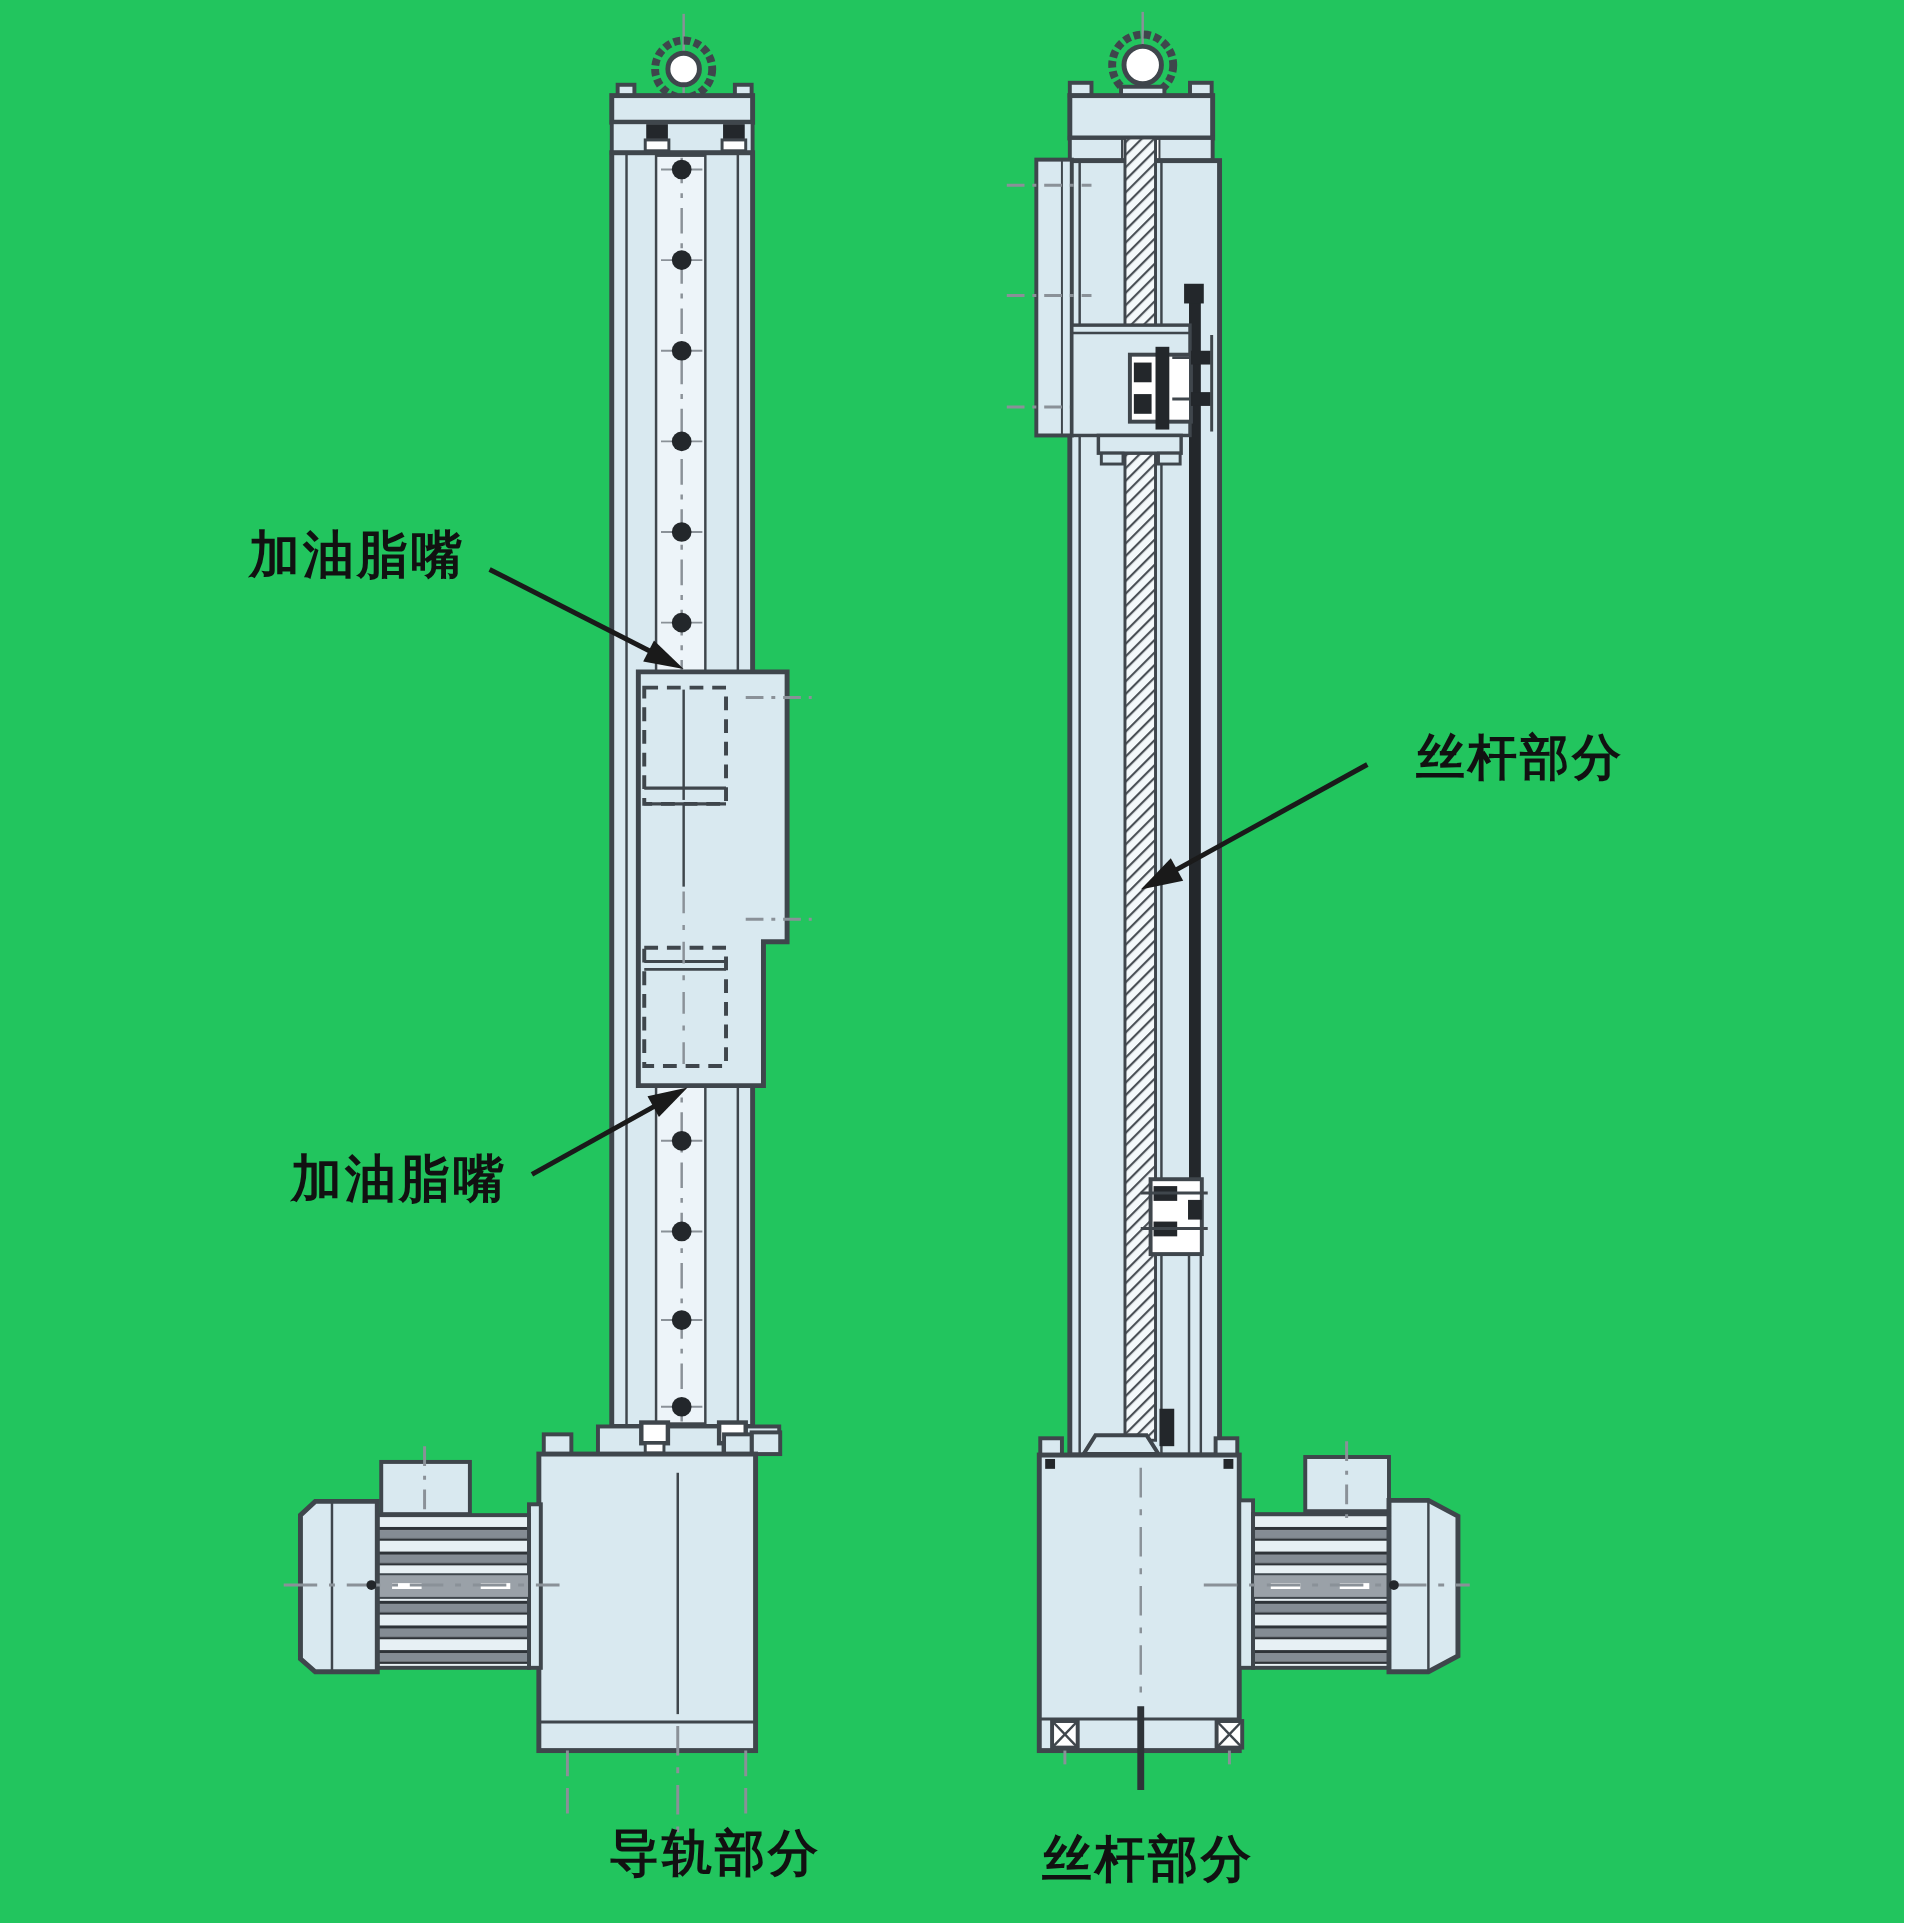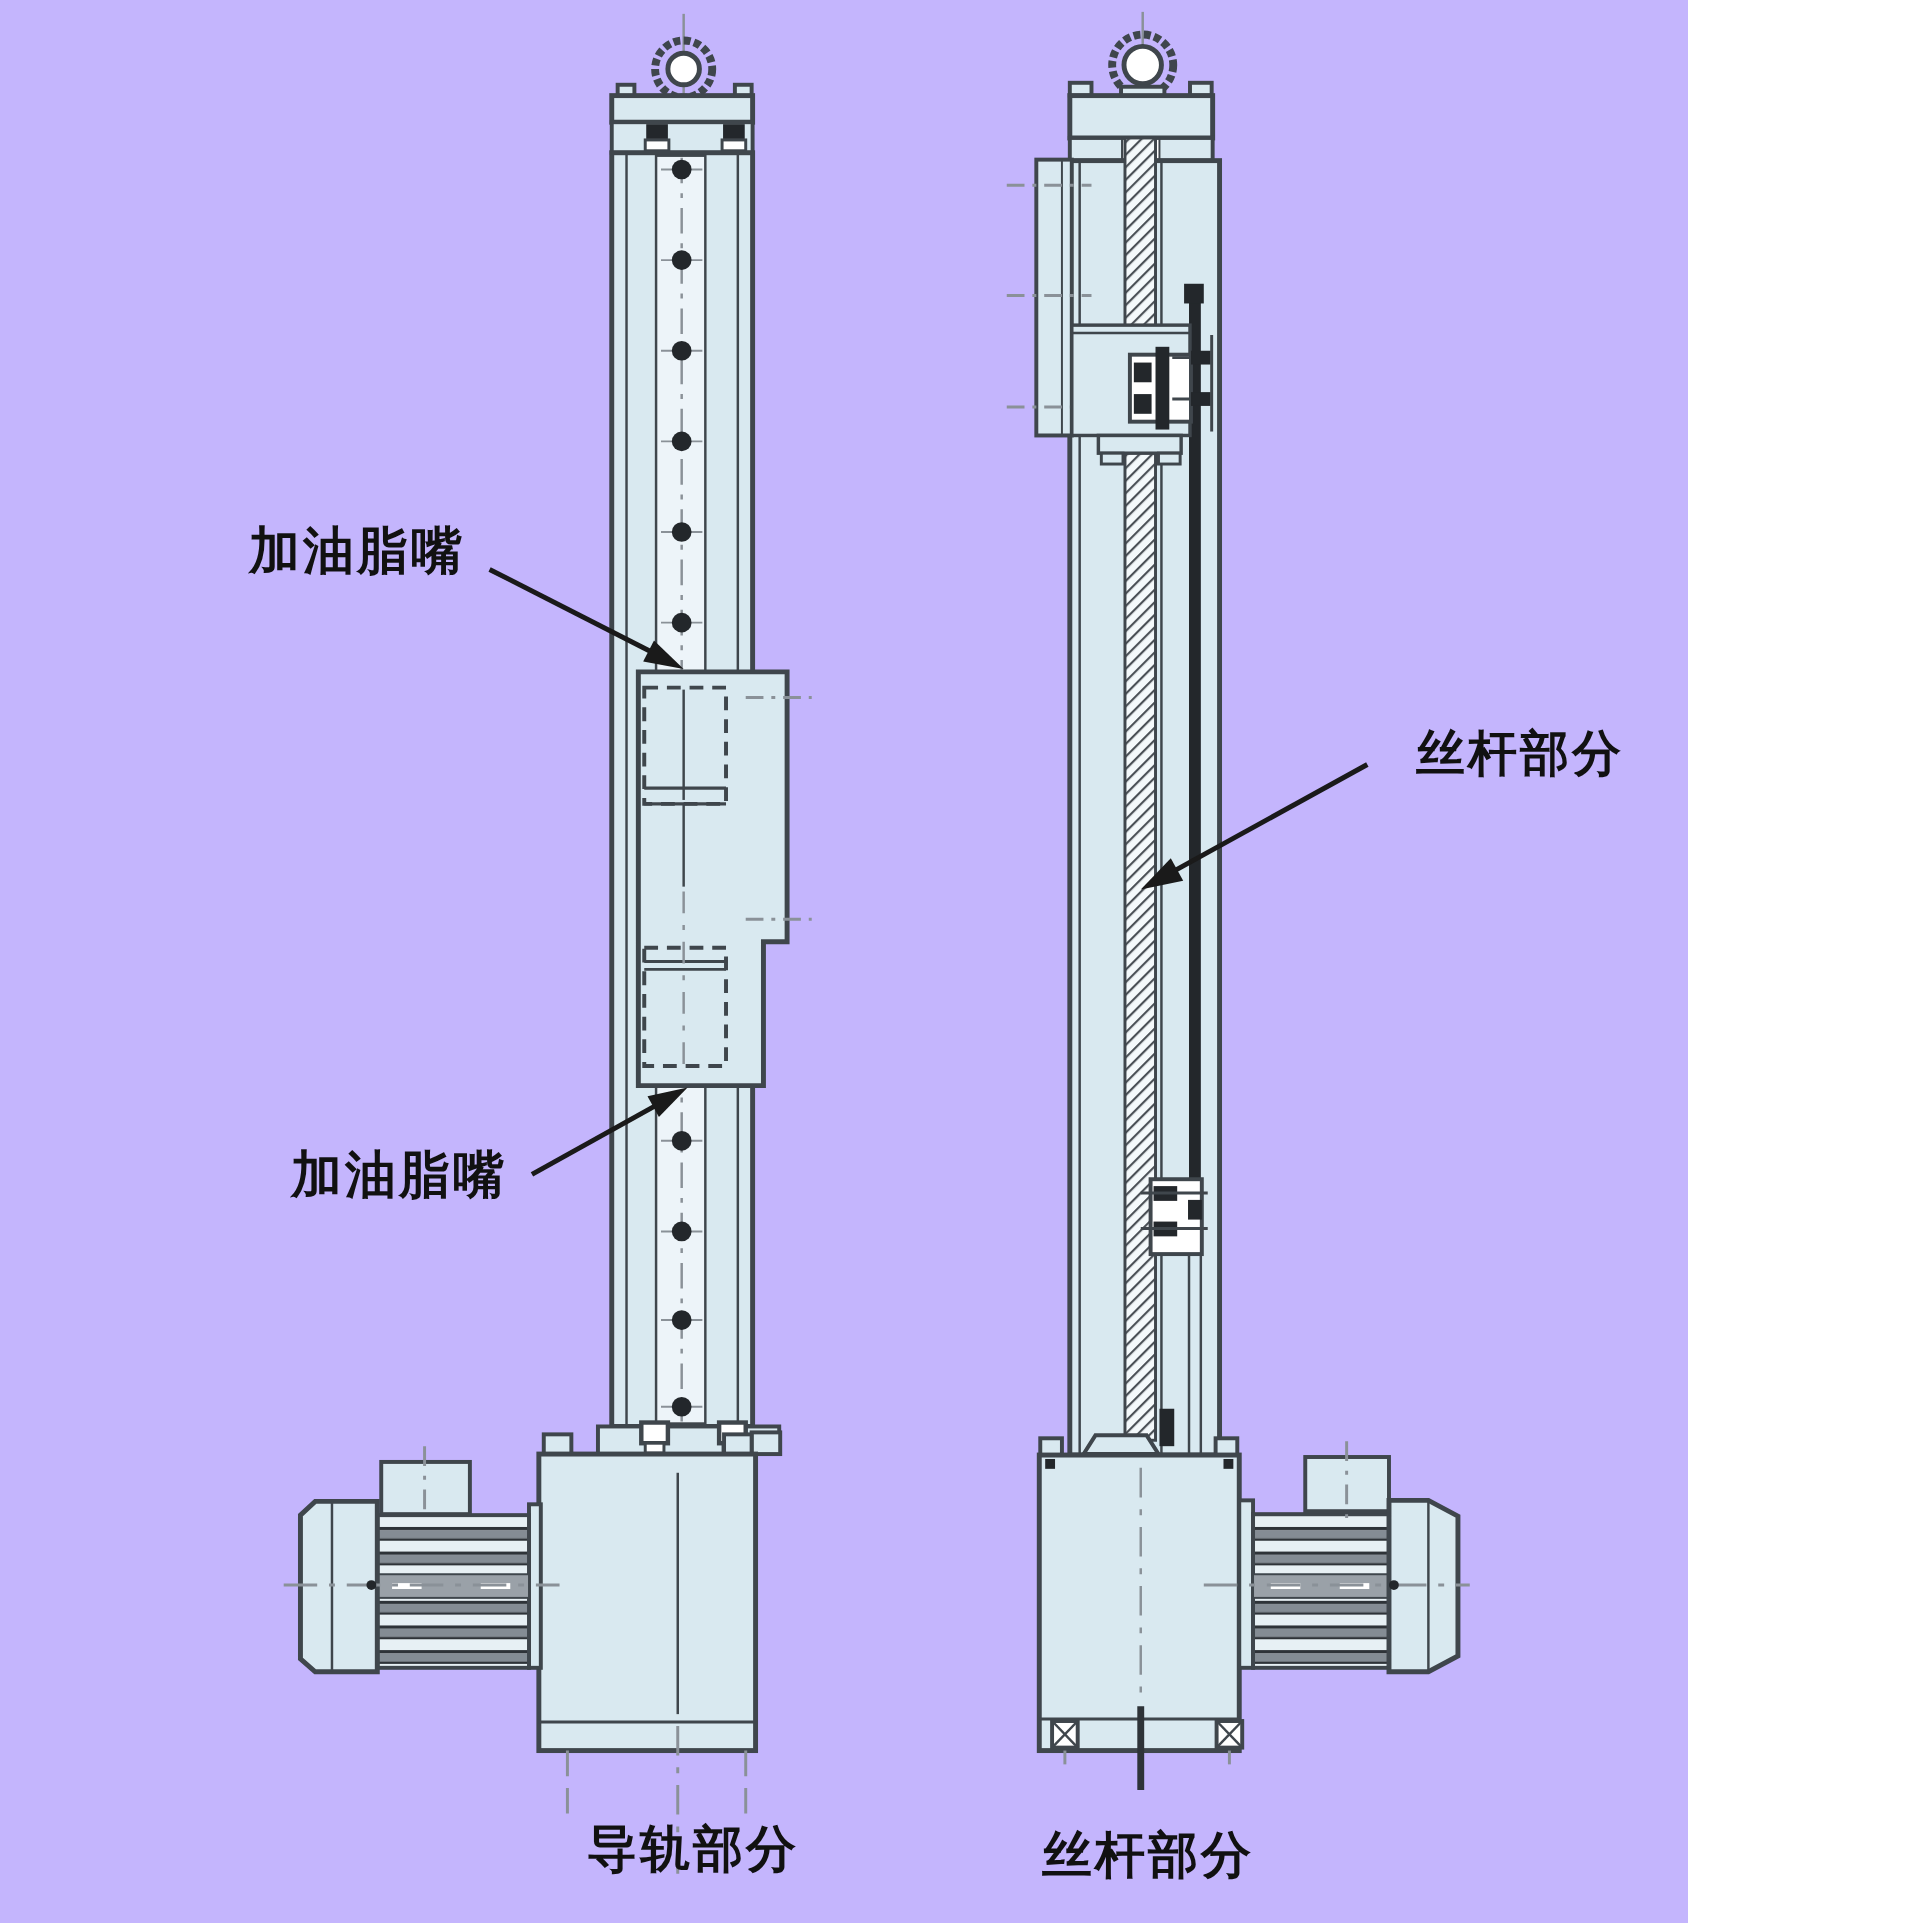--- a/index.html
+++ b/index.html
@@ -1,22 +1,22 @@
 <!DOCTYPE html>
 <html style="--body-fill: #d9e9f0; --slot-fill: #edf4f9; --outline: #3f464c; --dark: #23272b; --gray-line: #8a9198; --fin-gray: #848c94; --fin-light: #e7f0f4; --hatch-line: #4a5056; --arrow: #1a1a1a; --text: #111111; --band-gray: #9aa1a8; --white: #ffffff;"><head>
 <meta charset="utf-8">
 <style>
   :root{
     --body-fill:#d9e9f0; --slot-fill:#edf4f9; --outline:#3f464c; --dark:#23272b;
     --gray-line:#8a9198; --fin-gray:#848c94; --fin-light:#e7f0f4; --hatch-line:#4a5056;
     --arrow:#1a1a1a; --text:#111111; --white:#ffffff; --band-gray:#9aa1a8;
   }
   html,body{margin:0;padding:0;background:#ffffff;}
-  #stage{position:relative;width:1688px;height:1924px;background:#c4b5fd;overflow:hidden;
-         font-family:Liberation Mono, monospace;}
+  #stage{position:relative;width:1904px;height:1924px;background:#22c55e;overflow:hidden;
+         font-family:Liberation Sans, sans-serif;}
   #drawing{position:absolute;left:0;top:0;}
   .label{position:absolute;color:var(--text);font-weight:700;letter-spacing:3px;
          white-space:nowrap;line-height:1;}
   .callout{font-size:51px;}
   .caption{font-size:50px;}
   
   .ln{stroke:var(--outline);fill:none;}
   .body{fill:var(--body-fill);stroke:var(--outline);}
   .slot{fill:var(--slot-fill);stroke:var(--outline);}
   .white{fill:var(--white);stroke:var(--outline);}
@@ -270,18 +270,18 @@
     </g>
   </g>
 </svg>
 
 <div class="label callout" style="left:249px; top:529px;">加油脂嘴</div>
 
 <div class="label callout" style="left:291px; top:1153px;">加油脂嘴</div>
 
 <div class="label callout" style="left:1416px; top:733px; font-size:49px;">丝杆部分</div>
 
-<div class="label caption" style="left:587px; top:1828px;">导轨部分</div>
+<div class="label caption" style="left:609px; top:1828px;">导轨部分</div>
 
 <div class="label caption" style="left:1042px; top:1834px;">丝杆部分</div>
 
 </div>
 
 
 </body></html>

